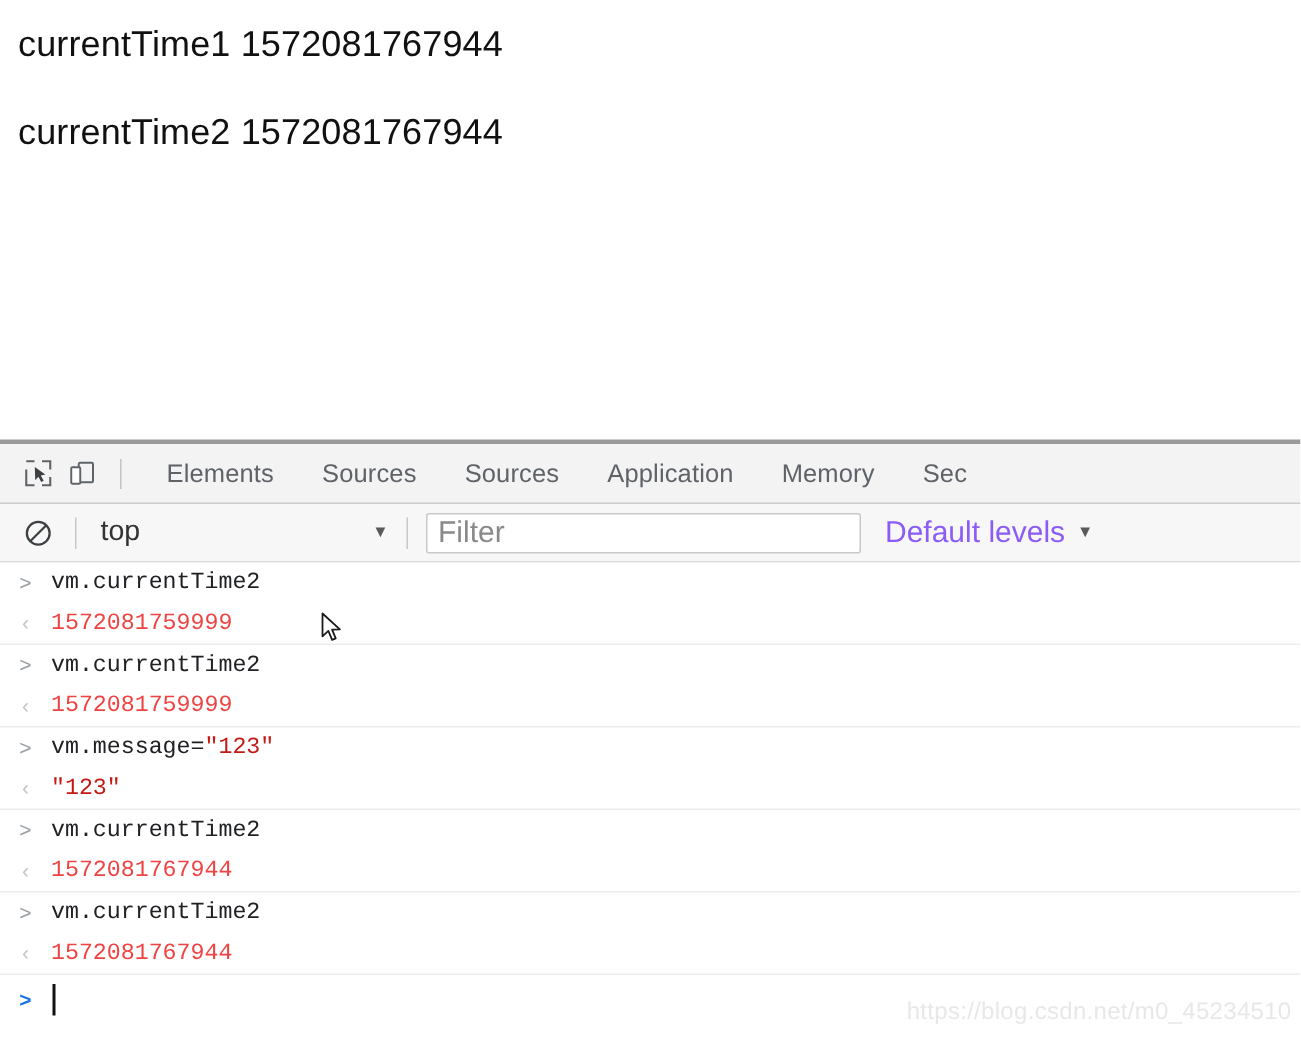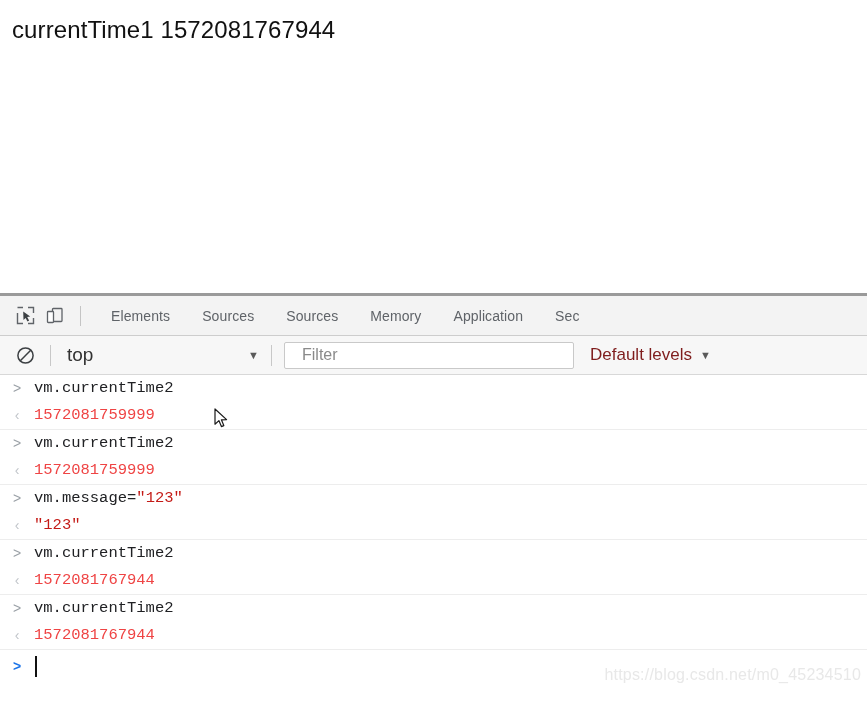--- a/index.html
+++ b/index.html
@@ -103,21 +103,21 @@
     align-items: stretch;
     height: 100%;
     flex: 1 1 auto;
     min-width: 0;
   }
 
   .tab {
     display: flex;
     align-items: center;
     padding: 0 16px;
-    font-size: 14px;
+    font-size: 17px;
     color: #5f6368;
     white-space: nowrap;
     cursor: pointer;
     position: relative;
     letter-spacing: 0.1px;
   }
 
   .tab.active {
     color: #202124;
   }
@@ -183,44 +183,44 @@
     line-height: 1;
   }
 
   .filter-input {
     width: 290px;
     height: 27px;
     border: 1px solid #c9c9c9;
     background: #ffffff;
     border-radius: 2px;
     font-family: "Liberation Sans", sans-serif;
-    font-size: 16px;
+    font-size: 20px;
     color: #222222;
-    padding: 0 17px;
+    padding: 0 7px;
     flex: 0 0 auto;
     outline: none;
   }
 
   .filter-input::placeholder {
     color: #8a8a8a;
     opacity: 1;
   }
 
   .levels-select {
     display: flex;
     align-items: center;
     gap: 8px;
     margin-left: 16px;
     cursor: pointer;
     flex: 0 0 auto;
   }
 
   .levels-label {
-    font-size: 17px;
-    color: #7f1d1d;
+    font-size: 20px;
+    color: #8b5cf6;
     white-space: nowrap;
   }
 
   
   .console-list {
     flex: 1 1 auto;
     overflow: hidden;
     background: #ffffff;
     position: relative;
   }
@@ -300,20 +300,21 @@
     pointer-events: none;
   }
 </style>
 </head>
 <body>
 
 <div id="app">
 
   <div class="page-viewport">
     <div class="page-line">currentTime1 1572081767944</div>
+    <div class="page-line">currentTime2 1572081767944</div>
   </div>
 
   <div class="devtools-divider"></div>
 
   <div class="devtools">
 
     <div class="tabbar">
 
       <div class="tool-icons">
         <div class="tool-icon">
@@ -335,24 +336,24 @@
         <div class="tab">
           <span>Elements</span>
         </div>
         <div class="tab">
           <span>Sources</span>
         </div>
         <div class="tab">
           <span>Sources</span>
         </div>
         <div class="tab">
+          <span>Application</span>
+        </div>
+        <div class="tab">
           <span>Memory</span>
-        </div>
-        <div class="tab">
-          <span>Application</span>
         </div>
         <div class="tab">
           <span>Sec</span>
         </div>
       </div>
     </div>
 
     <div class="console-toolbar">
 
       <div class="clear-btn">

